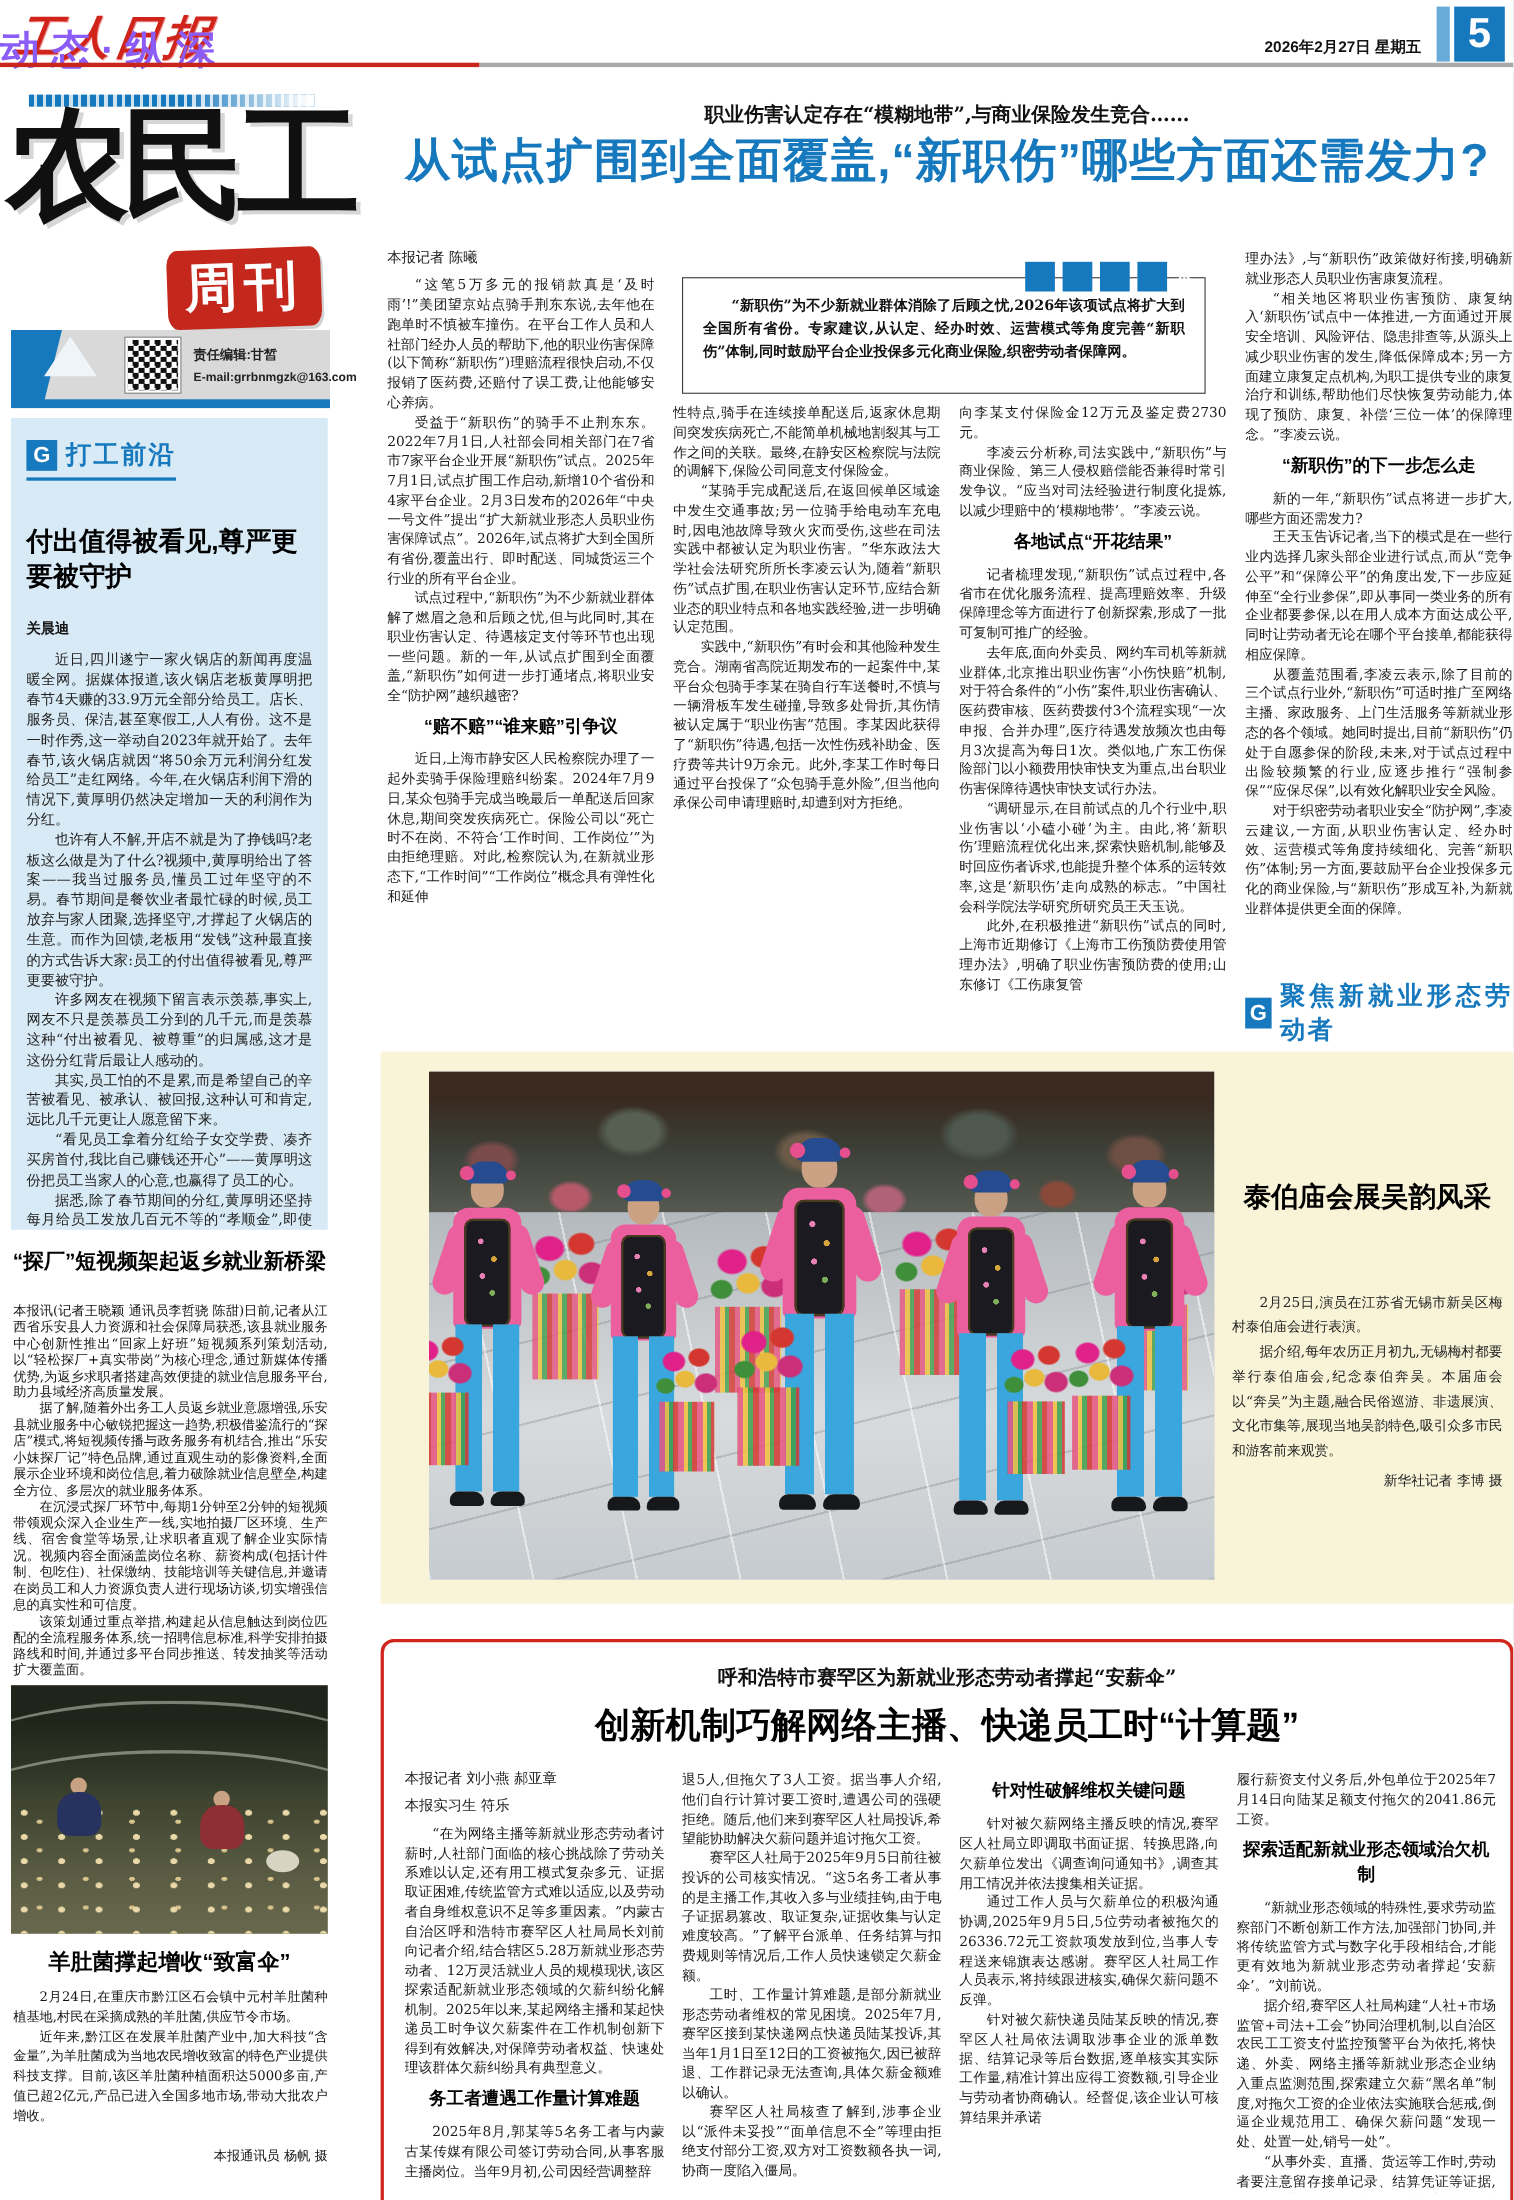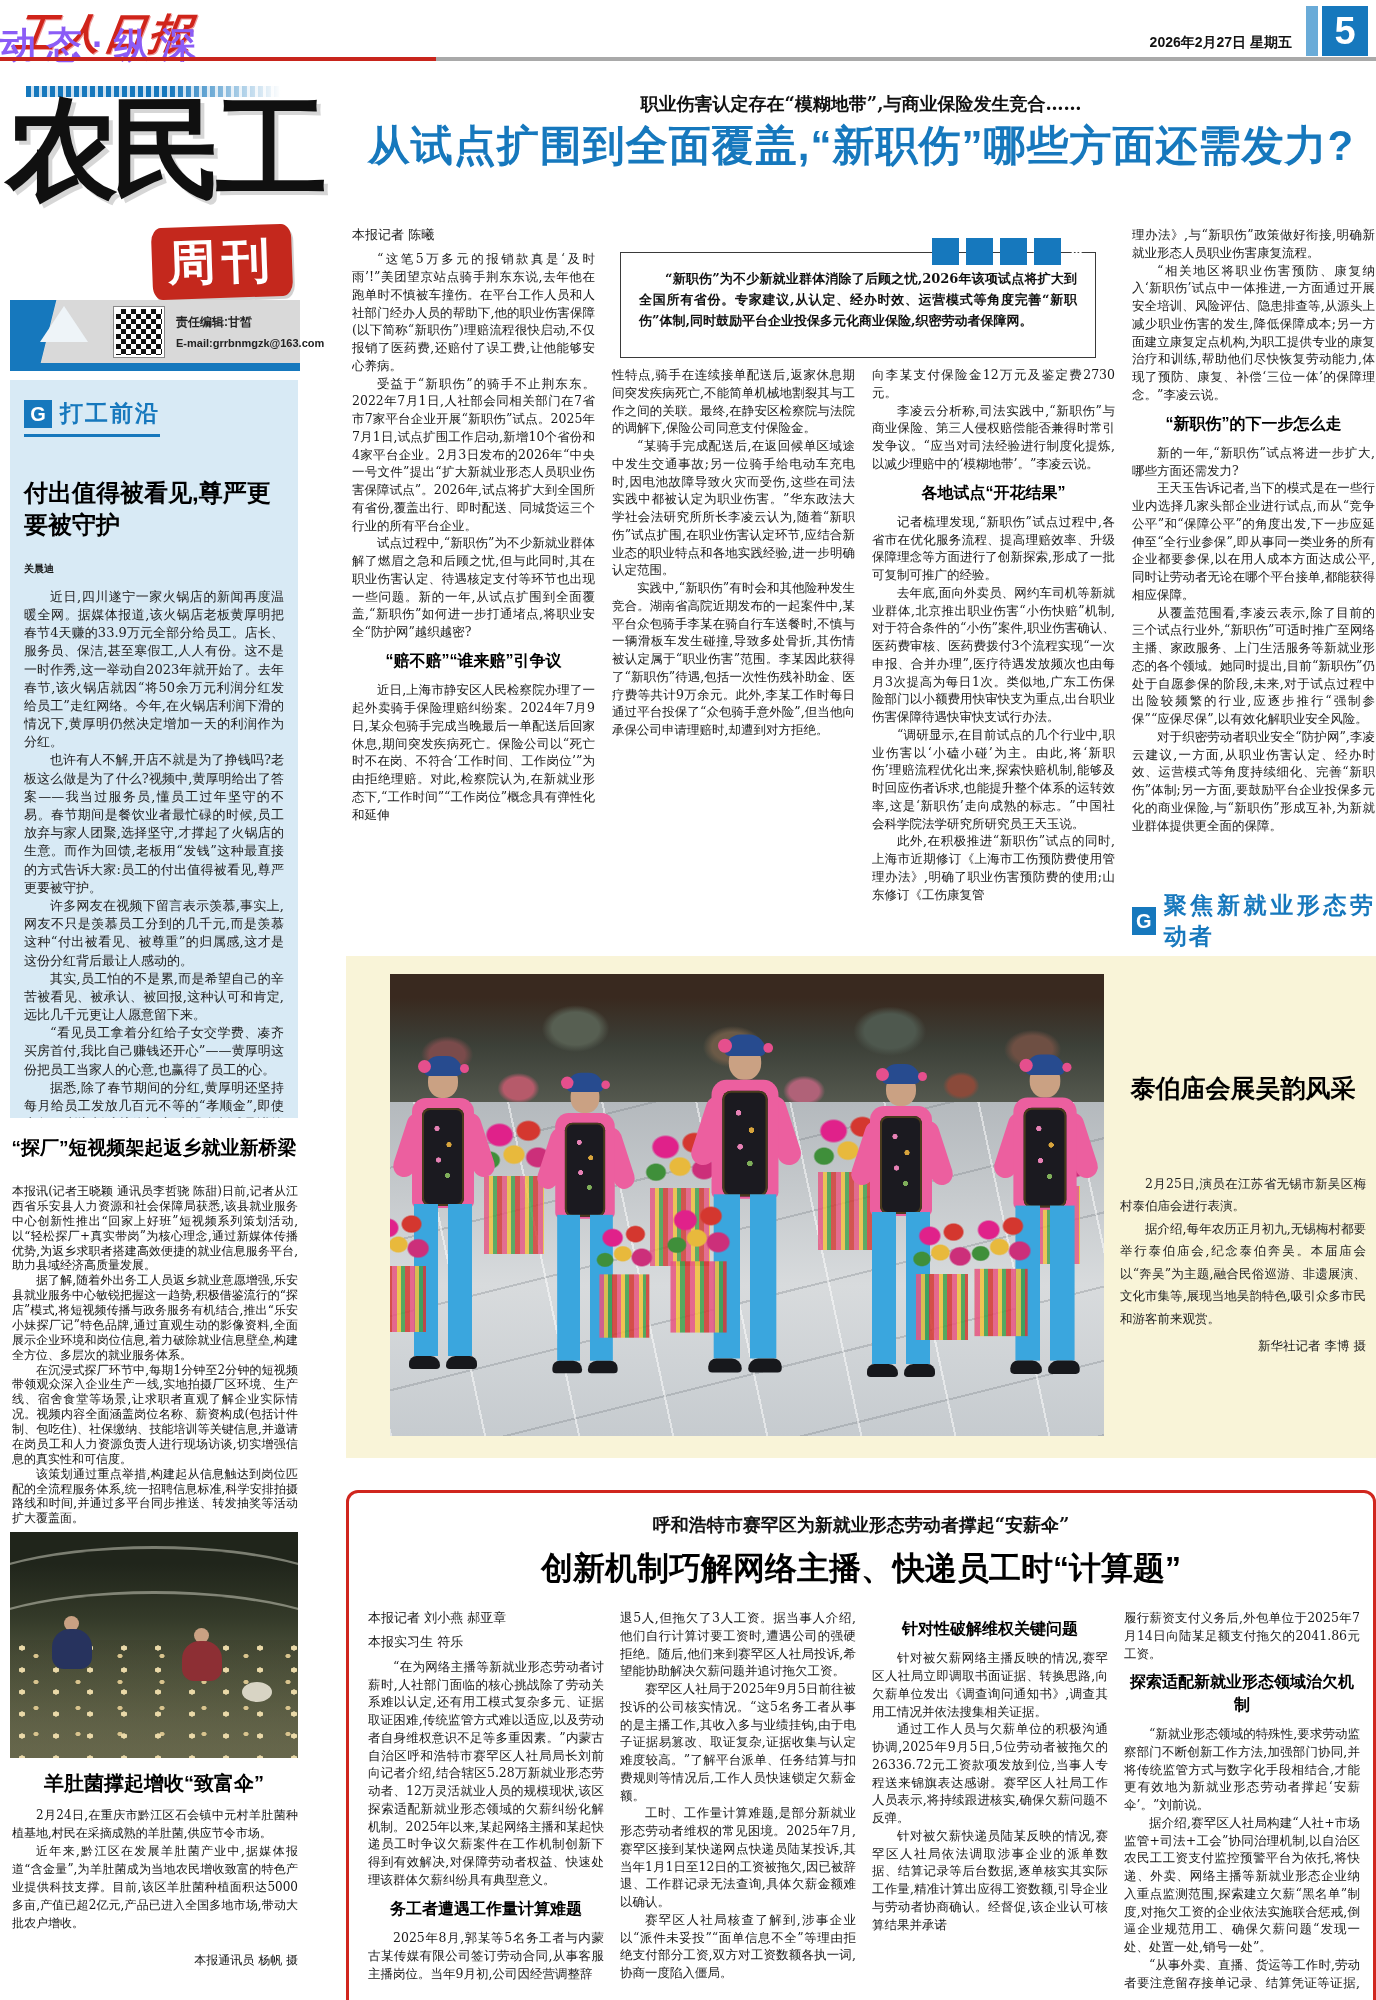--- a/index.html
+++ b/index.html
@@ -41,21 +41,21 @@
 
 .gtag{display:inline-flex;align-items:center;gap:8px;border-bottom:3px solid #1678bd;padding-bottom:5px}
 .gtag .g{display:inline-block;width:28px;height:28px;background:#1678bd;color:#fff;
   font:900 20px/28px "Liberation Sans",sans-serif;text-align:center}
 .gtag .t{color:#1678bd;font:900 23px "Liberation Sans",sans-serif;letter-spacing:2px}
 
 
 .qybox{position:absolute;left:10px;top:380px;width:288px;height:738px;background:#d8eaf5;
   padding:18px 14px;overflow:hidden}
 .qy-h{margin:40px 0 20px;font:900 24px/1.35 "Liberation Sans",sans-serif;color:#000;letter-spacing:0}
-.qy-by{font-weight:700;font-size:10px;margin-bottom:12px}
+.qy-by{font-weight:700;font-size:13px;margin-bottom:12px}
 .qy-t p{font-size:13px;line-height:1.4;text-align:justify;color:#222}
 
 
 .para{text-indent:2em}
 .cont{text-indent:0}
 .byl{text-indent:0;margin-bottom:6px;font-size:13px}
 .sub{text-indent:0;text-align:center;font:700 16px/1.4 "Liberation Sans",sans-serif;margin:9px 0;color:#000}
 
 
 .tc-h{position:absolute;left:8px;top:1136px;width:292px;text-align:center;
@@ -234,21 +234,21 @@
       <div class="mfig red" style="left:170px;top:96px">
         <div class="mf-head"></div>
           <div class="mf-body"></div>
       </div>
       <div class="msack" style="left:232px;top:150px"></div>
     </div>
     <h2 class="mu-h">羊肚菌撑起增收“致富伞”</h2>
     <div class="mu-t">
 
     <p class="para">2月24日,在重庆市黔江区石会镇中元村羊肚菌种植基地,村民在采摘成熟的羊肚菌,供应节令市场。</p>
-        <p class="para">近年来,黔江区在发展羊肚菌产业中,据媒体报道“含金量”,为羊肚菌成为当地农民增收致富的特色产业提供科技支撑。目前,该区羊肚菌种植面积达5000多亩,产值已超2亿元,产品已进入全国多地市场,带动大批农户增收。</p>
+        <p class="para">近年来,黔江区在发展羊肚菌产业中,加大科技“含金量”,为羊肚菌成为当地农民增收致富的特色产业提供科技支撑。目前,该区羊肚菌种植面积达5000多亩,产值已超2亿元,产品已进入全国多地市场,带动大批农户增收。</p>
       </div>
     <div class="mu-c">本报通讯员 杨帆 摄</div>
   </aside>
 
   <main>
     <div class="kicker">职业伤害认定存在“模糊地带”,与商业保险发生竞合……</div>
     <h1 class="mainhl">从试点扩围到全面覆盖,“新职伤”哪些方面还需发力?</h1>
 
     <div class="maincols">
       <div class="ncol">

